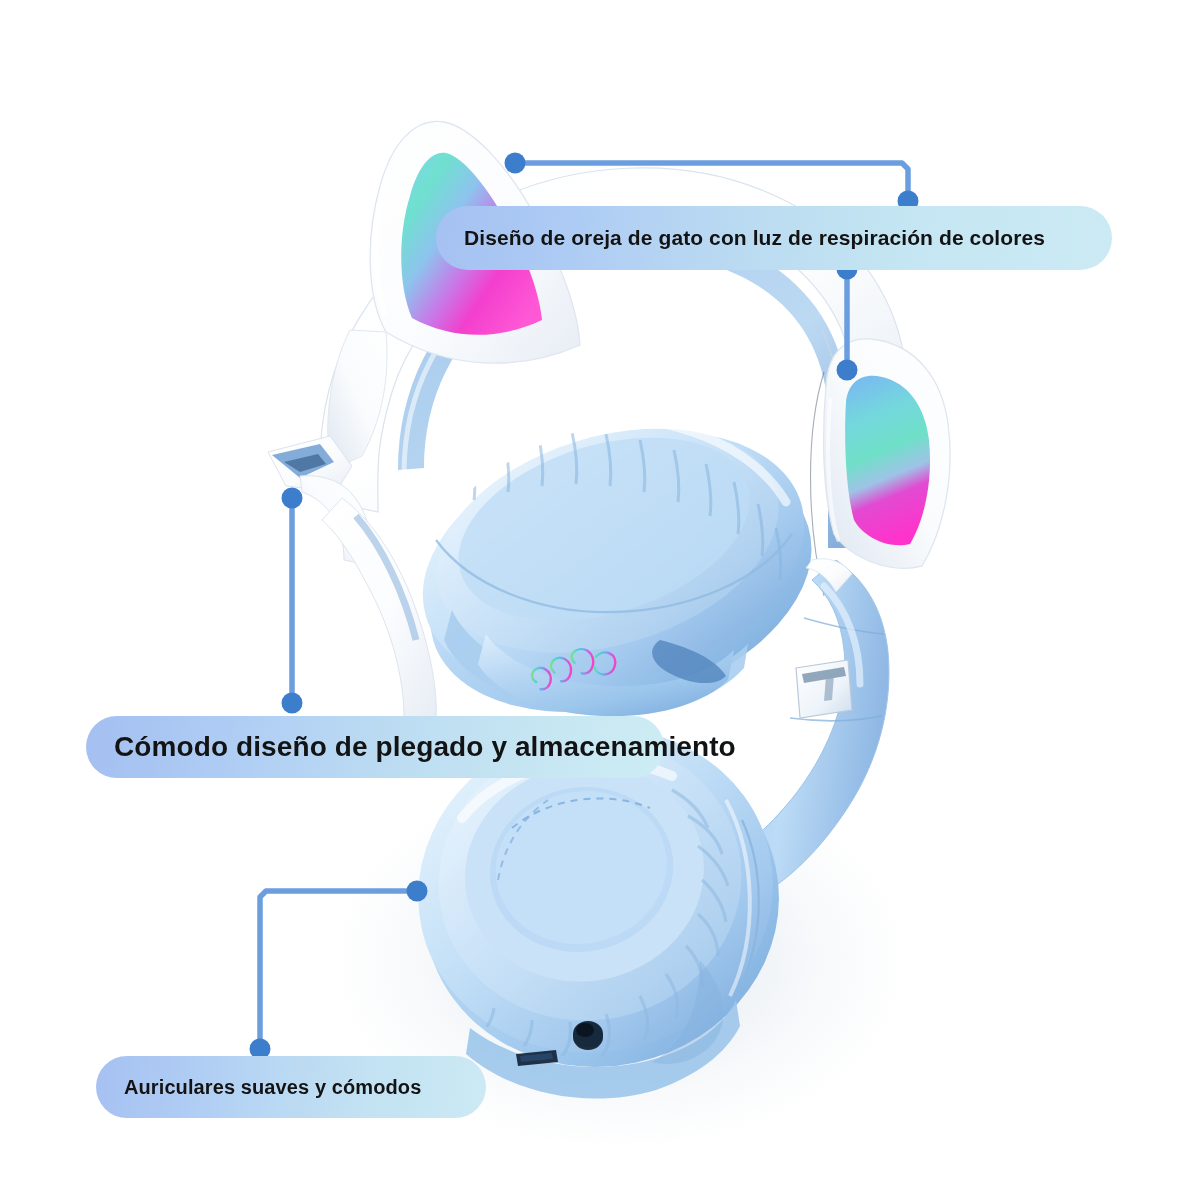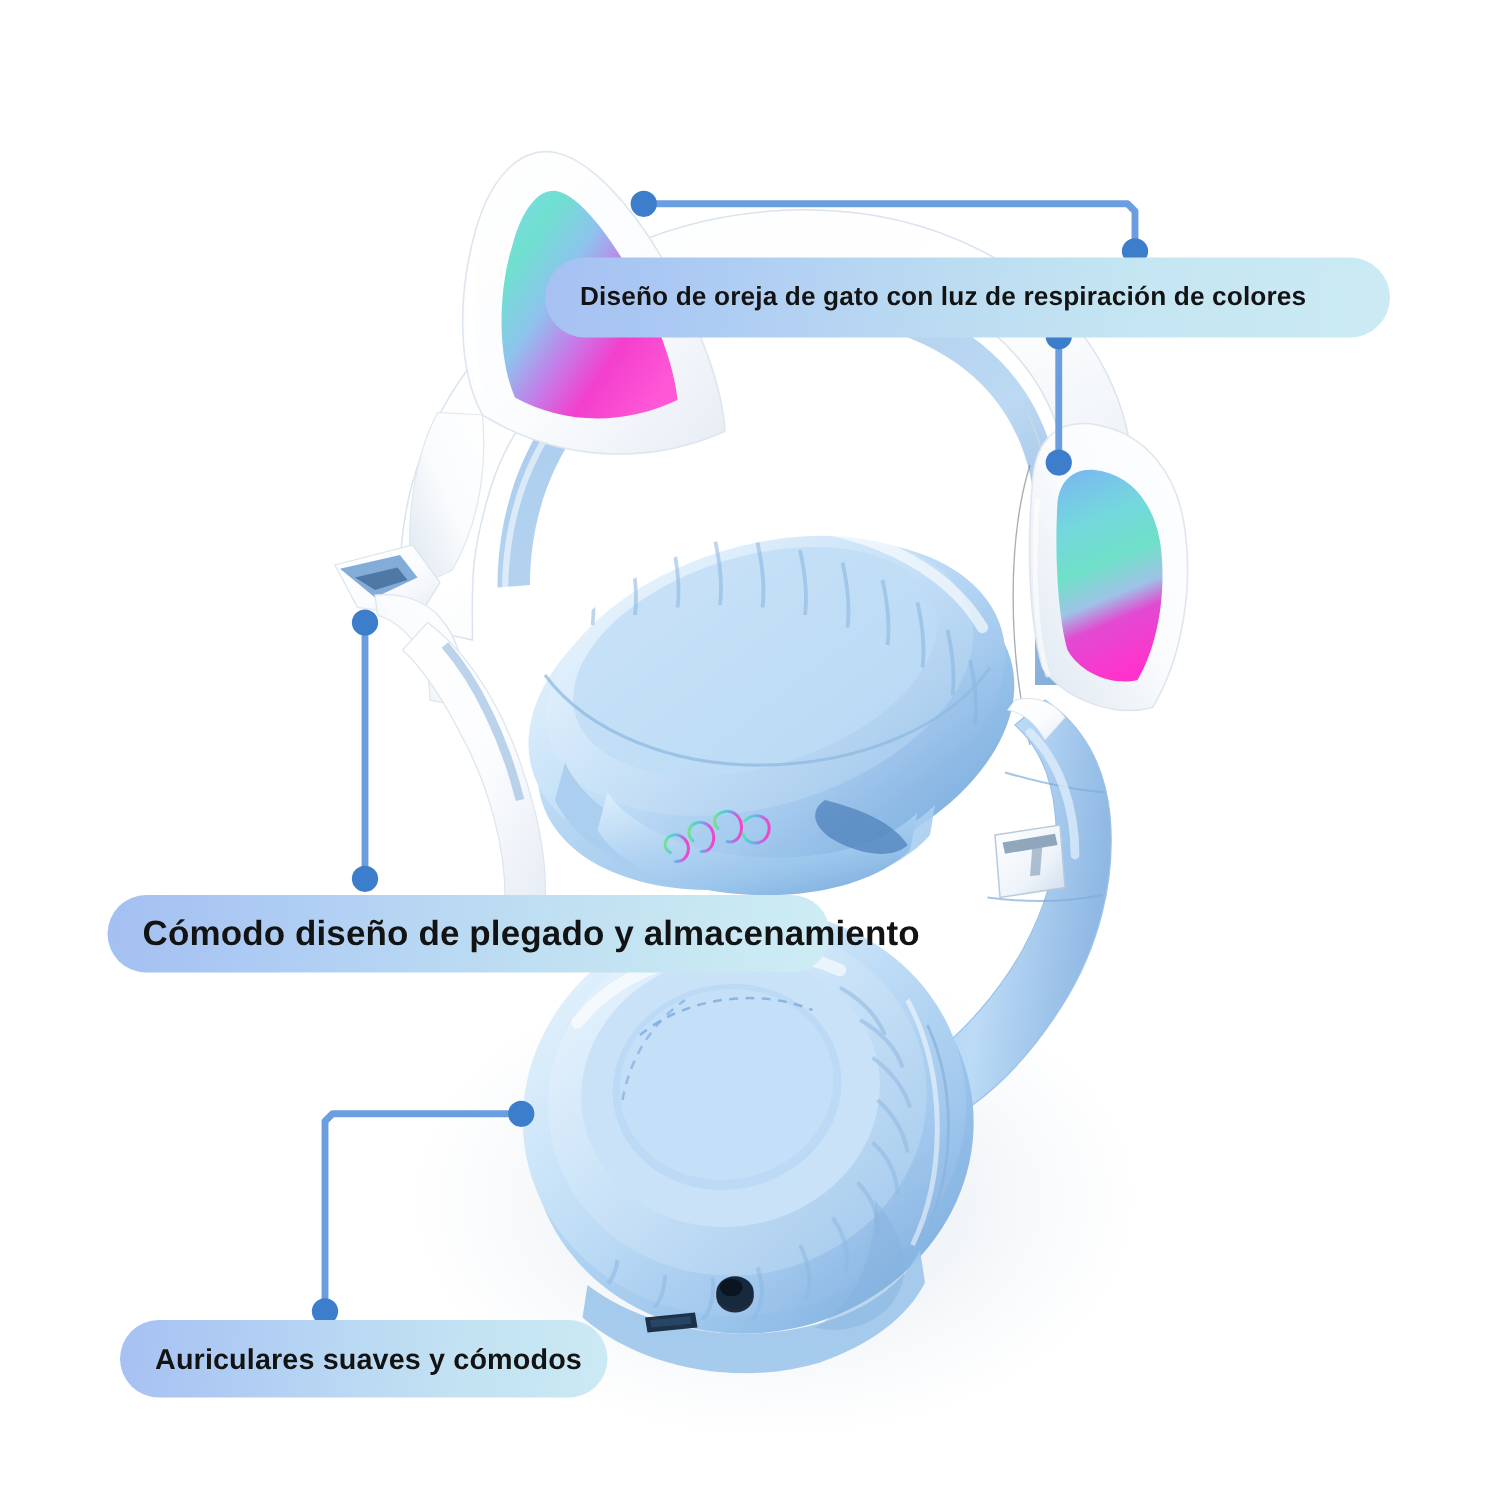--- a/index.html
+++ b/index.html
@@ -83,21 +83,21 @@
                 #c0e0f2 62%,
                 #c8e8f3 85%,
                 #cdecf4 100%);
   }
   #pill-3 {
     left: 96px;
     top: 1056px;
     width: 390px;
     height: 62px;
     padding: 0 28px;
-    font-size: 23px;
+    font-size: 20px;
     background: linear-gradient(96deg,
                 #a6c1f2 0%,
                 #aecbf3 22%,
                 #b9d8f3 46%,
                 #c3e2f2 70%,
                 #cbeaf4 100%);
   }
 </style>
 </head>
 <body>

